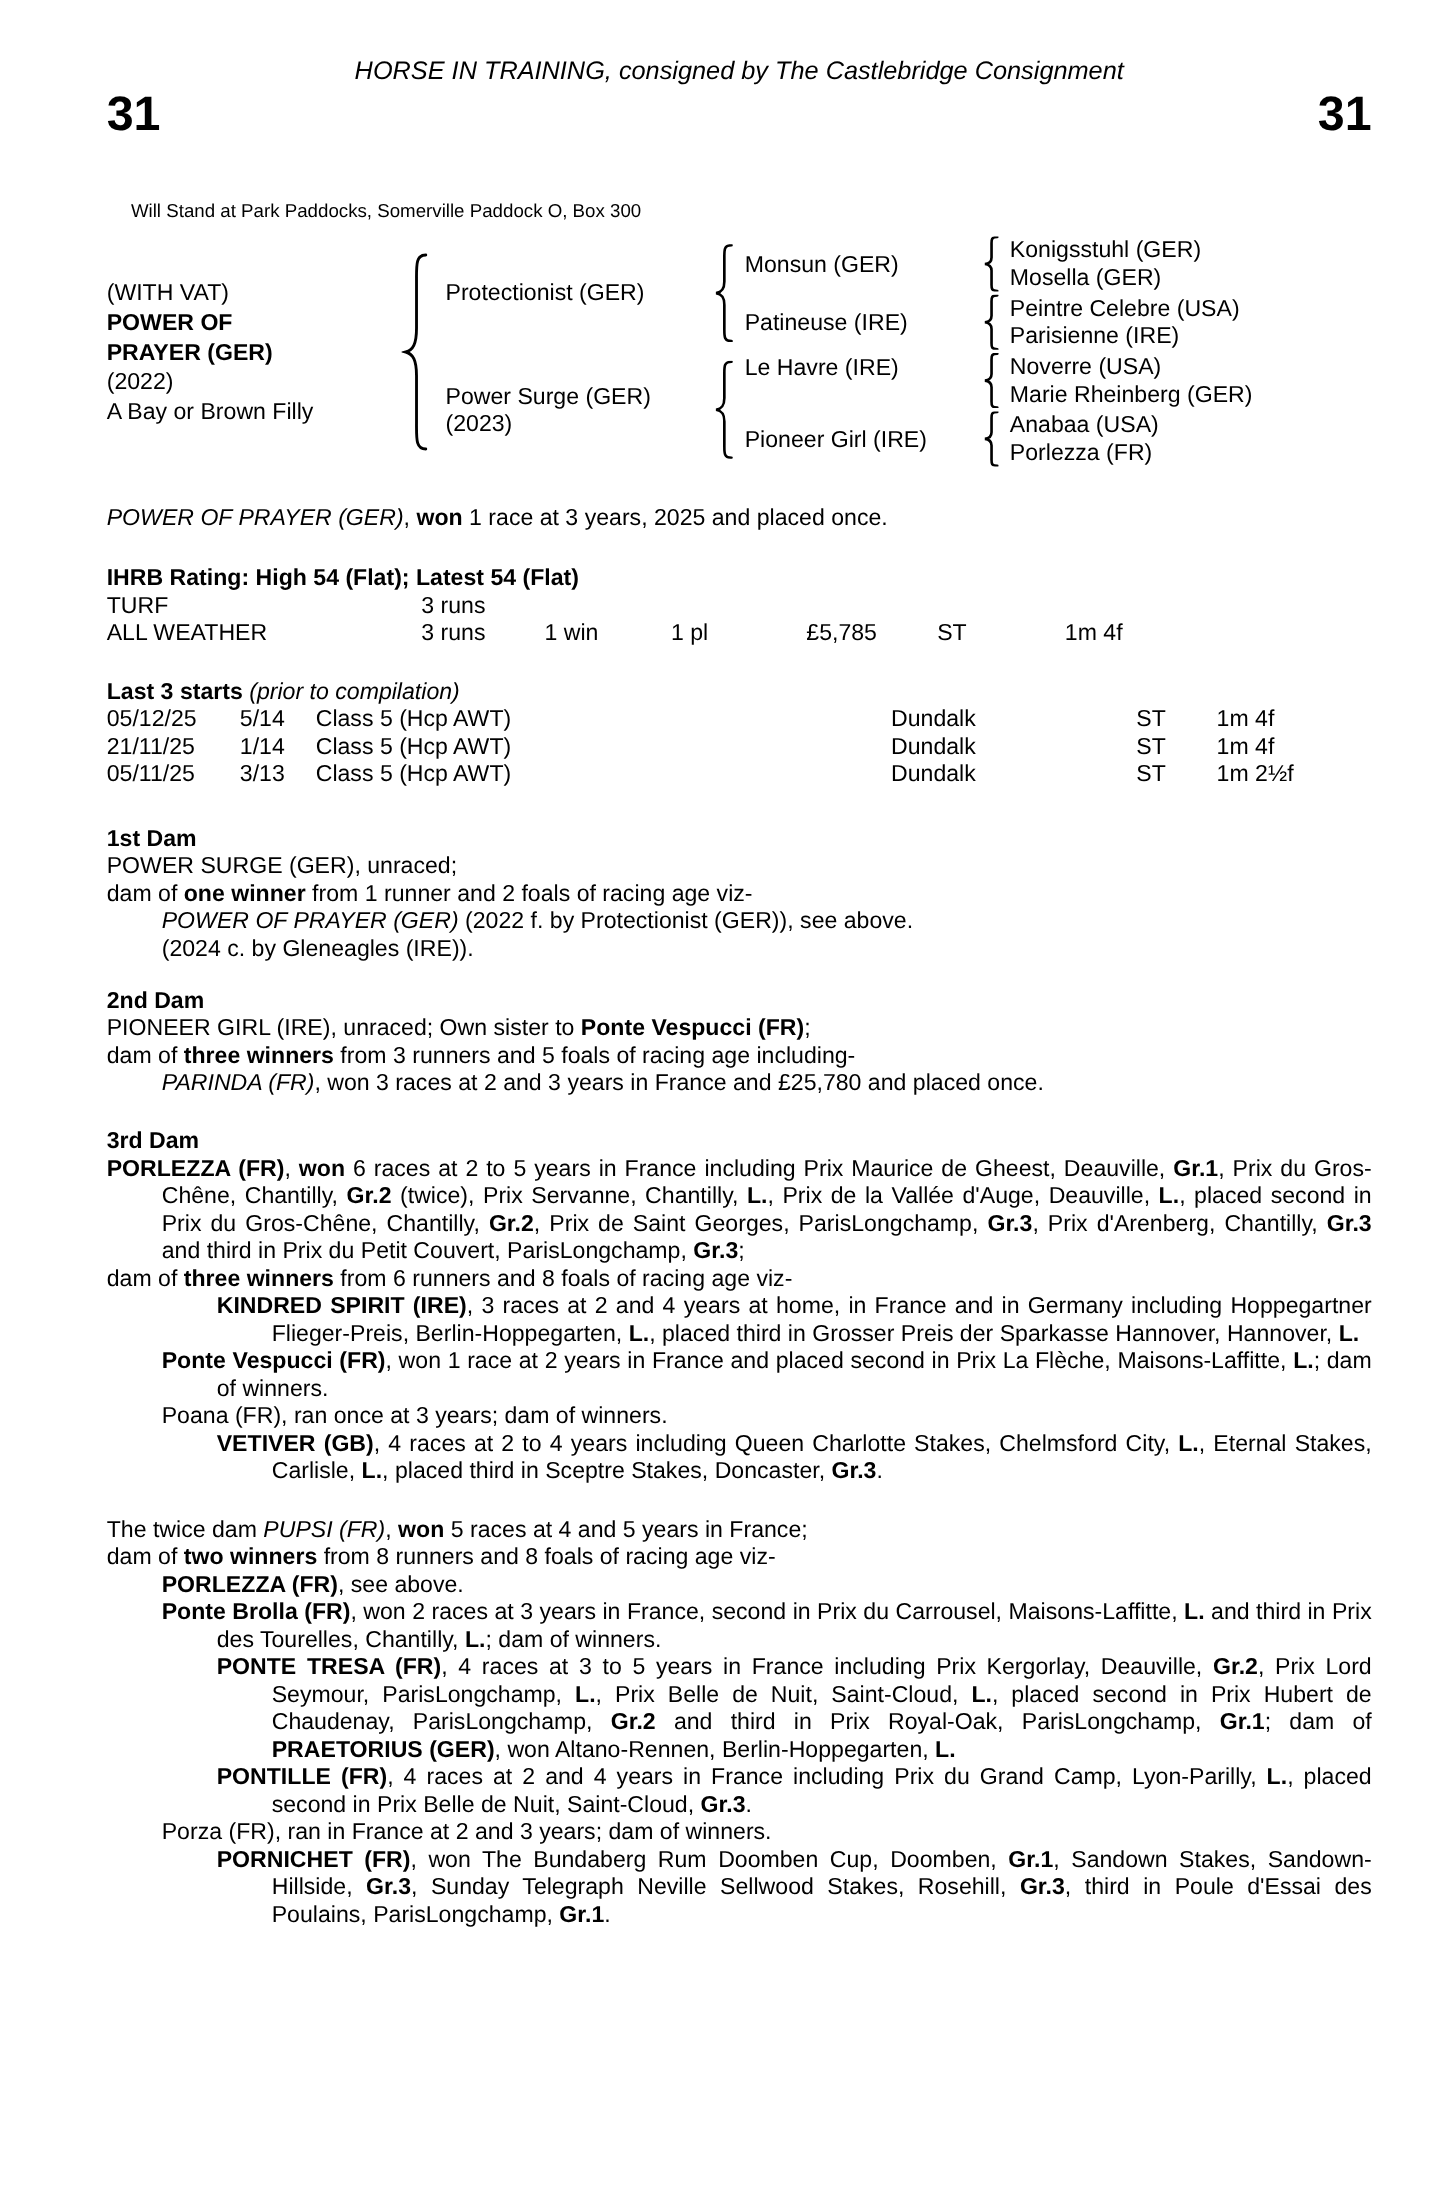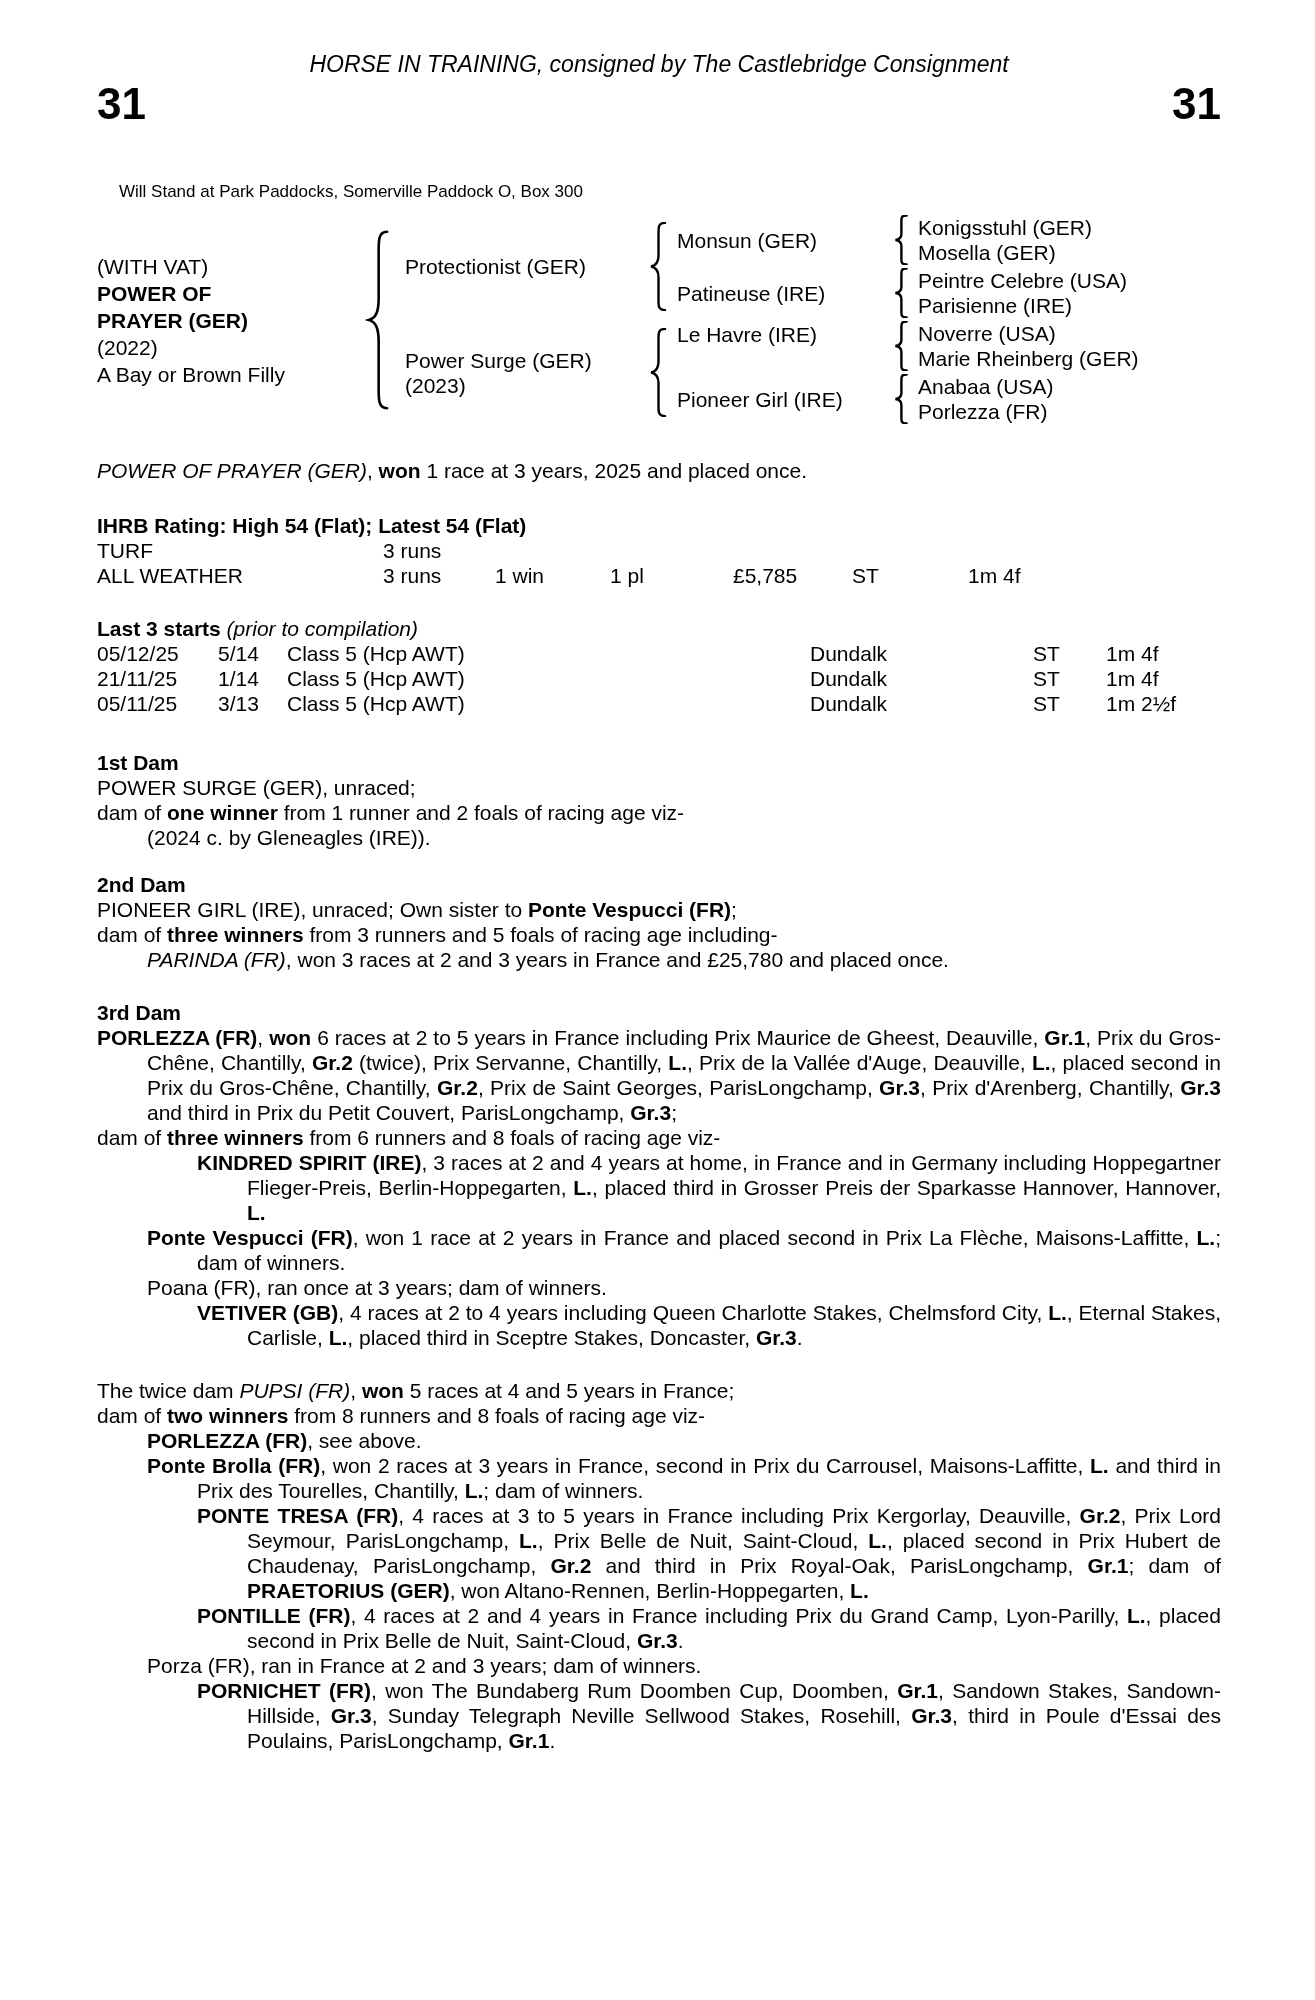--- a/index.html
+++ b/index.html
@@ -3,21 +3,21 @@
 <meta charset="utf-8">
 <style>
   html,body{margin:0;padding:0;}
   body{
     width:1315px;height:2000px;
     background:#ffffff;color:#000000;
     font-family:"Liberation Sans",sans-serif;
     overflow:hidden;
   }
   .page{position:relative;width:1315px;height:2000px;background:#fff;}
-  .content{padding:0 94px 0 97px;}
+  .content{padding:0 68px 0 97px;}
   .hdr{
     margin-top:52px;text-align:center;
     font-style:italic;font-size:23px;line-height:25px;
   }
   .lot-row{
     display:flex;justify-content:space-between;align-items:flex-start;
     margin-top:4px;font-weight:bold;font-size:44px;line-height:46px;
   }
   .stand{margin-top:52px;font-weight:normal;font-size:17px;line-height:25px;margin-left:22px;}
   
@@ -176,20 +176,21 @@
         <span>Dundalk</span>
         <span>ST</span>
         <span>1m 2½f</span>
       </div>
     </div>
 
     <div>
       <div class="sec-head mt-dam1">1st Dam</div>
       <div class="para ind0"><span>POWER SURGE (GER), unraced;</span></div>
       <div class="para ind0"><span>dam of </span><span class="b">one winner</span><span> from 1 runner and 2 foals of racing age viz-</span></div>
+      <div class="para ind1"><span class="i">POWER OF PRAYER (GER)</span><span> (2022 f. by Protectionist (GER)), see above.</span></div>
       <div class="para ind1"><span>(2024 c. by Gleneagles (IRE)).</span></div>
     </div>
 
     <div>
       <div class="sec-head mt-dam2">2nd Dam</div>
       <div class="para ind0"><span>PIONEER GIRL (IRE), unraced; Own sister to </span><span class="b">Ponte Vespucci (FR)</span><span>;</span></div>
       <div class="para ind0"><span>dam of </span><span class="b">three winners</span><span> from 3 runners and 5 foals of racing age including-</span></div>
       <div class="para ind1"><span class="i">PARINDA (FR)</span><span>, won 3 races at 2 and 3 years in France and £25,780 and placed once.</span></div>
     </div>
 

